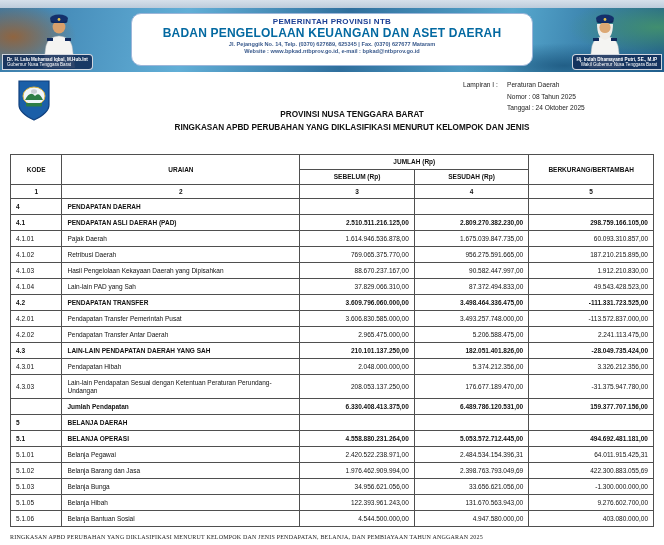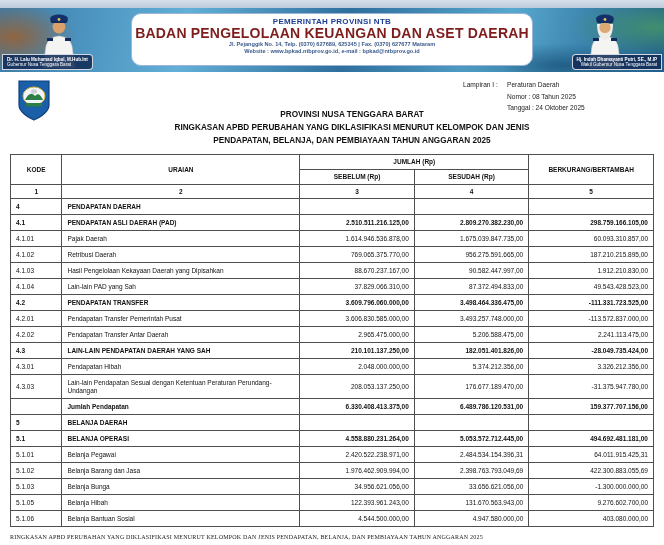--- a/index.html
+++ b/index.html
@@ -19,21 +19,21 @@
       radial-gradient(ellipse 140px 30px at 85% 90%, rgba(30,90,130,.9), rgba(30,90,130,0) 75%),
       linear-gradient(100deg,#397cab 0%,#62afd7 28%,#2f6f9d 52%,#57a8ce 76%,#1f5d8c 100%);
   }
   .banner-box{
     position:absolute;left:50%;top:5px;transform:translateX(-50%);
     width:402px;height:53px;background:#ffffff;
     border:1.5px solid #9cb6d9;border-radius:10px;
     box-sizing:border-box;text-align:center;padding-top:3px;
   }
   .gov-line1{font-size:8px;font-weight:bold;color:#1c3f94;letter-spacing:.3px;line-height:9px;}
-  .gov-line2{font-size:14px;font-weight:bold;color:#7f1d1d;letter-spacing:.2px;line-height:15px;}
+  .gov-line2{font-size:12px;font-weight:bold;color:#0369a1;letter-spacing:.2px;line-height:15px;}
   .addr{font-size:5.6px;font-weight:bold;color:#3a5a8c;line-height:6.8px;}
   .photo{position:absolute;top:0;height:64px;width:118px;}
   .photo.left{left:0;}
   .photo.right{right:0;}
   .photo svg{position:absolute;top:2px;left:50%;transform:translateX(-50%);}
   .name-tag{
     position:absolute;bottom:2px;background:rgba(18,44,88,.88);
     color:#fff;font-size:4.6px;line-height:5.4px;padding:1.5px 4px;
     border:.5px solid rgba(255,255,255,.8);white-space:nowrap;
   }
@@ -136,21 +136,20 @@
     <div class="lines">
       <div>Peraturan Daerah</div>
       <div>Nomor : 08 Tahun 2025</div>
       <div>Tanggal : 24 Oktober 2025</div>
     </div>
   </div>
 
   <div class="titles">
     <div>PROVINSI NUSA TENGGARA BARAT</div>
     <div>RINGKASAN APBD PERUBAHAN YANG DIKLASIFIKASI MENURUT KELOMPOK DAN JENIS</div>
-    <div>PENDAPATAN, BELANJA, DAN PEMBIAYAAN TAHUN ANGGARAN 2025</div>
   </div>
 </div>
 
 <table class="budget">
   <colgroup>
     <col class="c-kode">
       <col class="c-uraian">
       <col class="c-sebelum">
       <col class="c-sesudah">
       <col class="c-berkurang">

